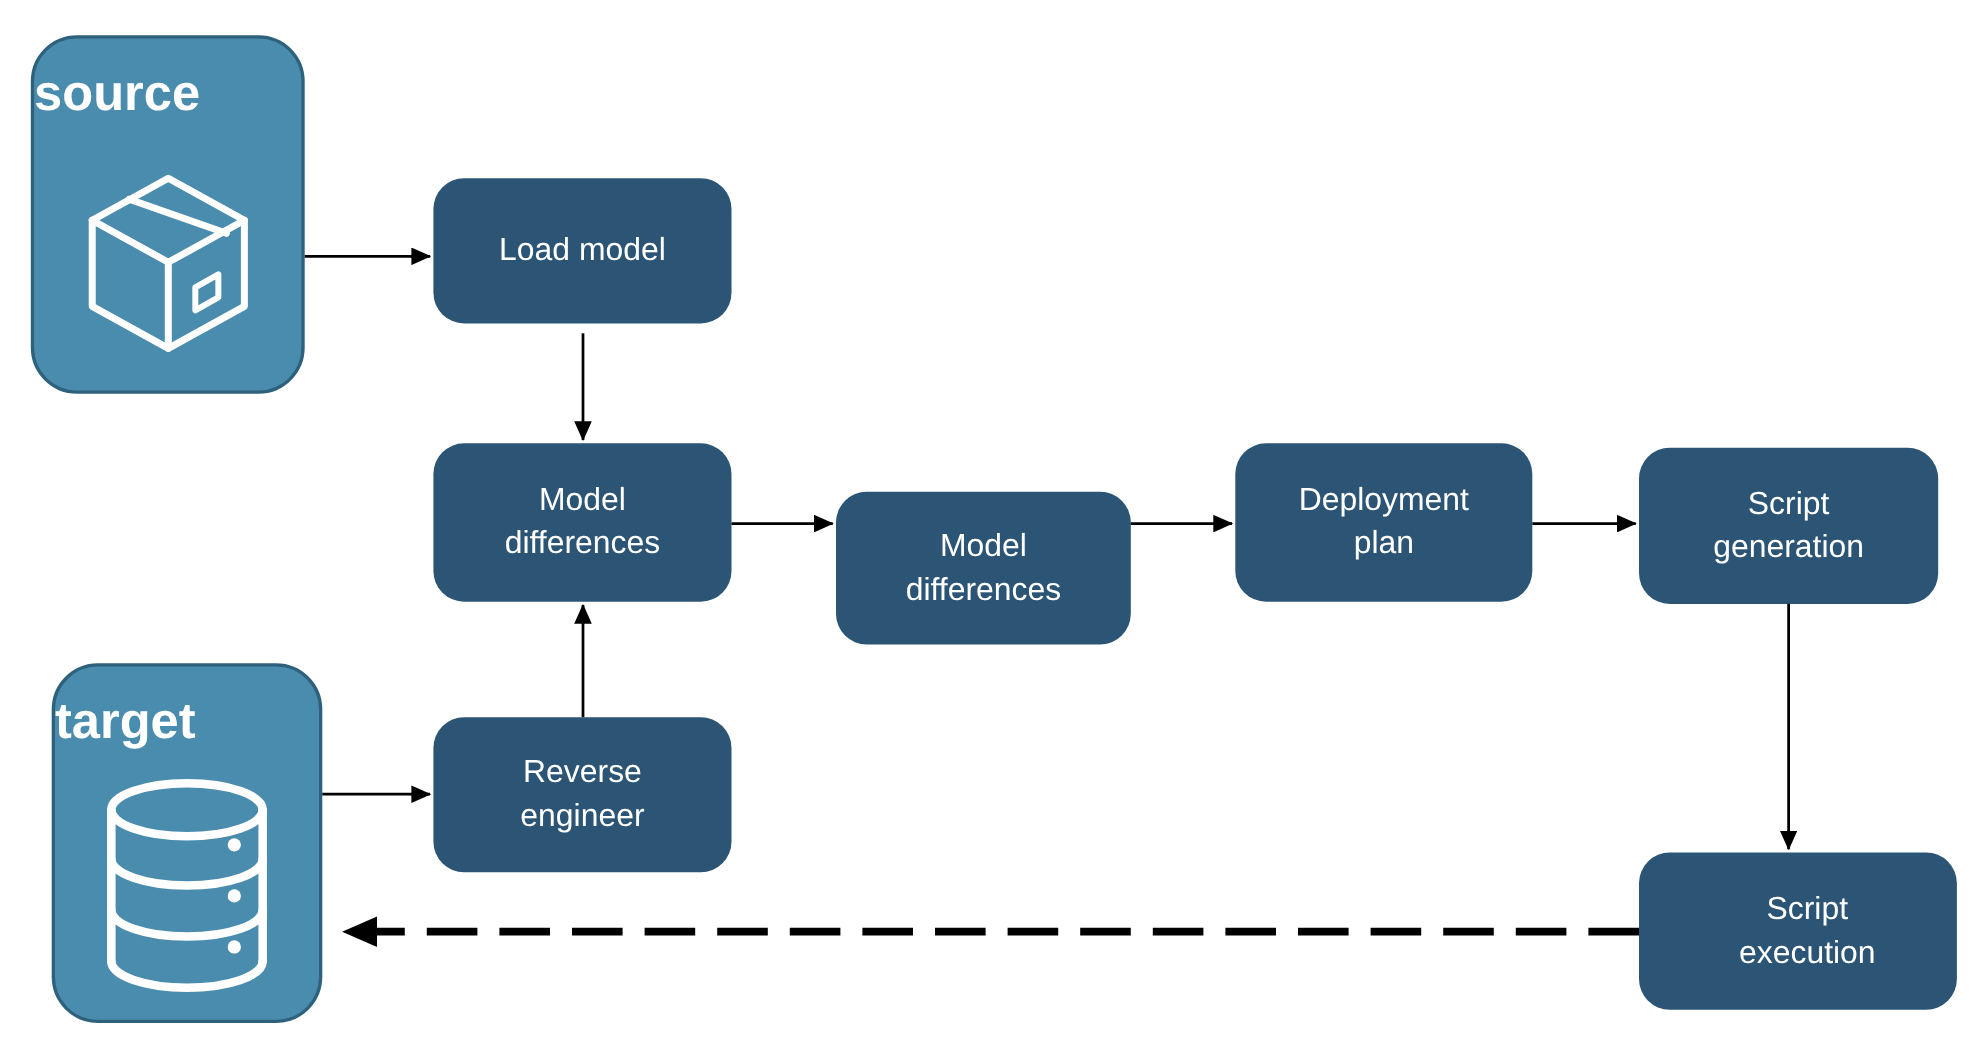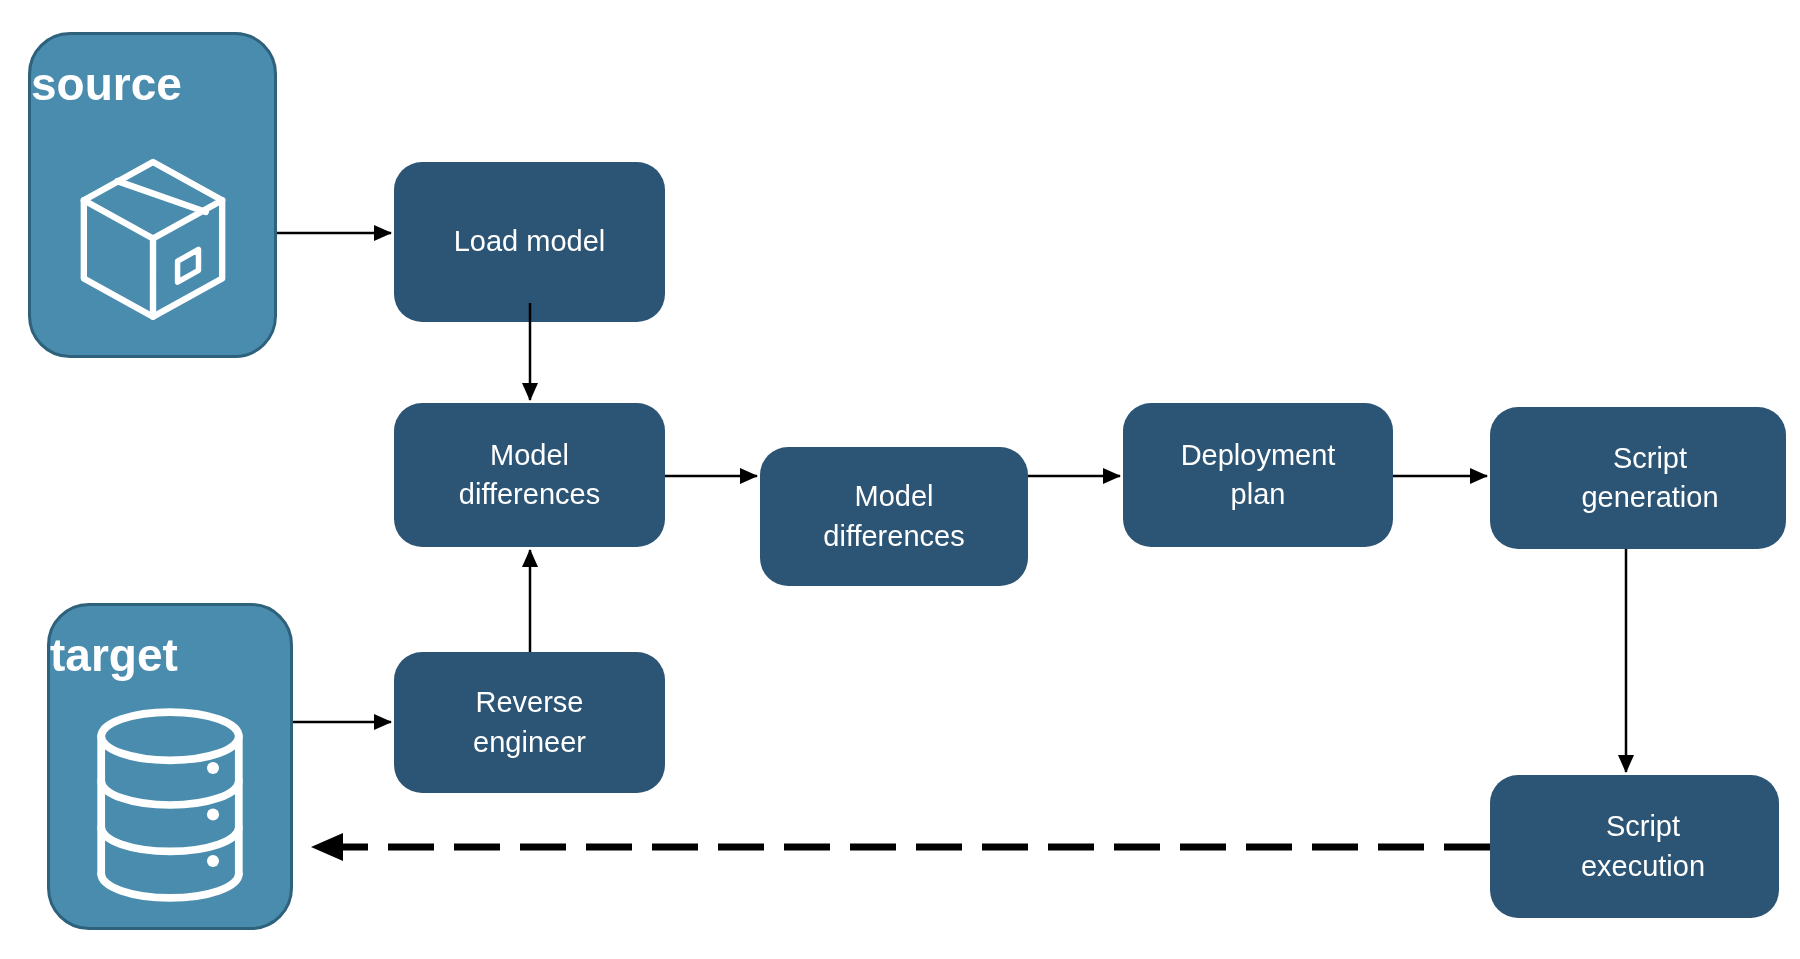--- a/index.html
+++ b/index.html
@@ -19,25 +19,25 @@
     position:absolute;background:var(--entity-fill,#4A8CAE);
     border:3px solid var(--entity-border,#2E617C);border-radius:42px;
     display:flex;flex-direction:column;align-items:flex-start;
     color:var(--text,#fff);box-sizing:border-box;
   }
   .entity .elbl{font-size:46px;font-weight:bold;margin-top:22px;}
   .entity .icon-wrap{flex:1;display:flex;align-items:center;justify-content:center;width:100%;}
   
   #box-source{left:28px;top:32px;width:249px;height:326px;}
   #box-target{left:47px;top:603px;width:246px;height:327px;}
-  #box-load-model{left:394px;top:162px;width:271px;height:160px;}
+  #box-load-model{left:394px;top:162px;width:271px;height:132px;}
   #box-model-comparison{left:394px;top:403px;width:271px;height:144px;}
   #box-model-differences{left:760px;top:403px;width:268px;height:139px;margin-top:44px;}
   #box-deployment-plan{left:1123px;top:403px;width:270px;height:144px;}
-  #box-script-generation{left:1490px;top:407px;width:272px;height:142px;padding-left:24px;}
+  #box-script-generation{left:1490px;top:407px;width:272px;height:142px;}
   #box-reverse-engineer{left:394px;top:652px;width:271px;height:141px;}
   #box-script-execution{left:1490px;top:775px;width:272px;height:143px;padding-left:17px;}
   .edges{position:absolute;left:0;top:0;width:1800px;height:959px;pointer-events:none;}
   .edge{stroke:var(--arrow,#000);stroke-width:2.5px;fill:none;}
   .edge.dashed{stroke-width:7px;stroke-dasharray:46 20;}
 </style>
 </head>
 <body>
 
 <div class="canvas">

